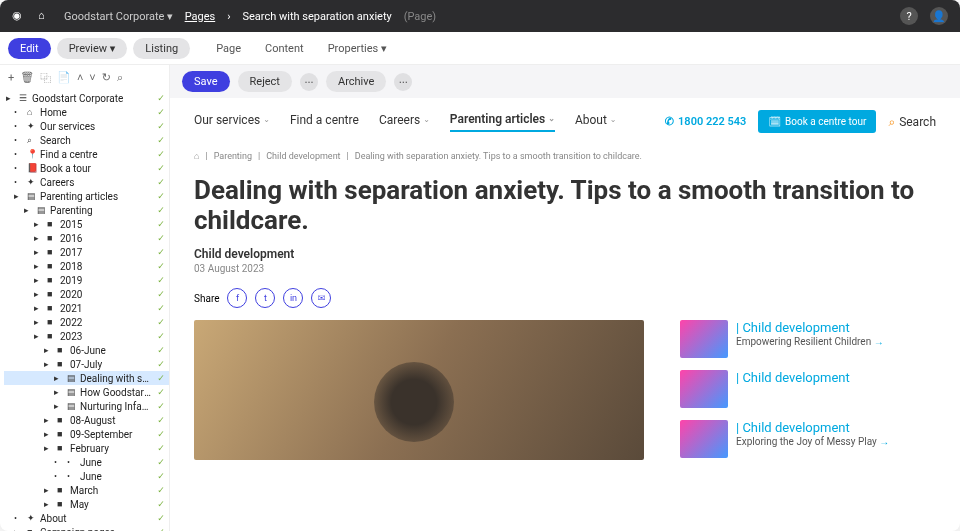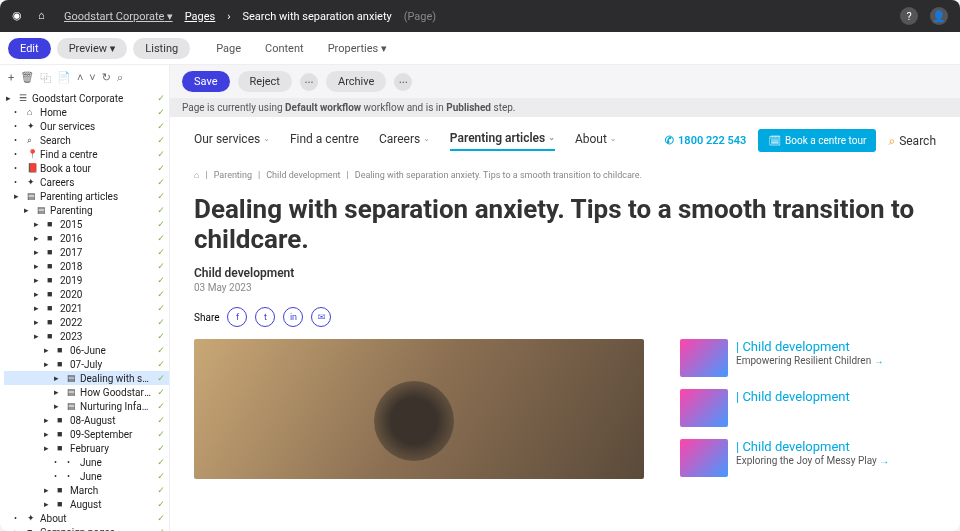--- a/index.html
+++ b/index.html
@@ -1,19 +1,19 @@
 <!DOCTYPE html>
 <html><head>
 <meta charset="utf-8">
 <style>
 * { margin:0; padding:0; box-sizing:border-box; font-family:-apple-system,Segoe UI,Roboto,sans-serif; }
 body { background:#fff; width:960px; height:531px; overflow:hidden; position:relative; border-radius:8px; box-shadow:0 4px 24px rgba(0,0,0,0.15); }
 .topbar { background:#2c2c2e; color:#fff; height:32px; display:flex; align-items:center; padding:0 12px; font-size:11px; gap:12px; }
 .topbar .globe,.topbar .home-ic { width:14px; height:14px; display:inline-block; }
-.topbar .crumb { color:#ccc;text-decoration:underline; }
+.topbar .crumb { color:#ccc; }
 .topbar .crumb a { color:#fff; text-decoration:underline; cursor:pointer; }
 .topbar .dim { color:#888; }
 .topbar .spacer { flex:1; }
 .topbar .ric { width:18px; height:18px; border-radius:50%; background:#555; display:flex; align-items:center; justify-content:center; font-size:11px; }
 .tabs-row { display:flex; align-items:center; height:32px; padding:16px 8px; font-size:11px; gap:6px; background:#fff; border-bottom:1px solid #eee; }
 .btn { padding:4px 12px; border-radius:14px; border:none; font-size:11px; cursor:pointer; }
 .btn-primary { background:#3f3fe0; color:#fff; }
 .btn-grey { background:#e4e4e6; color:#333; }
 .tabs-sec { display:flex; gap:24px; margin-left:20px; }
 .tabs-sec span { color:#555; cursor:pointer; }
@@ -271,21 +271,21 @@
         </div>
         <div class="tnode ind4">
           <span class="ic">▸</span>
           <span class="ic">■</span>
           <span class="lbl">March</span>
           <span class="dot">✓</span>
         </div>
         <div class="tnode ind4">
           <span class="ic">▸</span>
           <span class="ic">■</span>
-          <span class="lbl">August</span>
+          <span class="lbl">May</span>
           <span class="dot">✓</span>
         </div>
         <div class="tnode ind1">
           <span class="ic">•</span>
           <span class="ic">✦</span>
           <span class="lbl">About</span>
           <span class="dot">✓</span>
         </div>
         <div class="tnode ind1">
           <span class="ic">▸</span>
@@ -298,23 +298,20 @@
 
   <div class="content">
     <div class="action-bar">
       <button class="btn btn-primary">Save</button>
       <button class="btn btn-grey">Reject</button>
       <span class="ellips">⋯</span>
       <button class="btn btn-grey">Archive</button>
       <span class="ellips">⋯</span>
       <span class="spacer"></span>
     </div>
-    <div class="banner">
-      <span>Page is currently using </span><b>Default workflow</b><span> workflow and is in </span><b>Published</b><span> step.</span>
-    </div>
 
     <div class="site-header">
       <div class="nav">
         <div class="nav-item">
             <span>Our services</span>
             <span class="chev">⌄</span>
           </div>
         <div class="nav-item">Find a centre</div>
         <div class="nav-item">
             <span>Careers</span>
@@ -351,21 +348,21 @@
       <span>Parenting</span>
         <span>|</span>
       <span>Child development</span>
         <span>|</span>
       <span>Dealing with separation anxiety. Tips to a smooth transition to childcare.</span>
     </div>
 
     <div class="article">
       <h1>Dealing with separation anxiety. Tips to a smooth transition to childcare.</h1>
       <div class="cat">Child development</div>
-      <div class="date">03 May 2023</div>
+      <div class="date">03 August 2023</div>
       <div class="share-row">
         <span>Share</span>
         <span class="sicon">f</span>
         <span class="sicon">t</span>
         <span class="sicon">in</span>
         <span class="sicon">✉</span>
       </div>
       <div class="body-cols">
         <div class="hero"></div>
         <div class="related">

